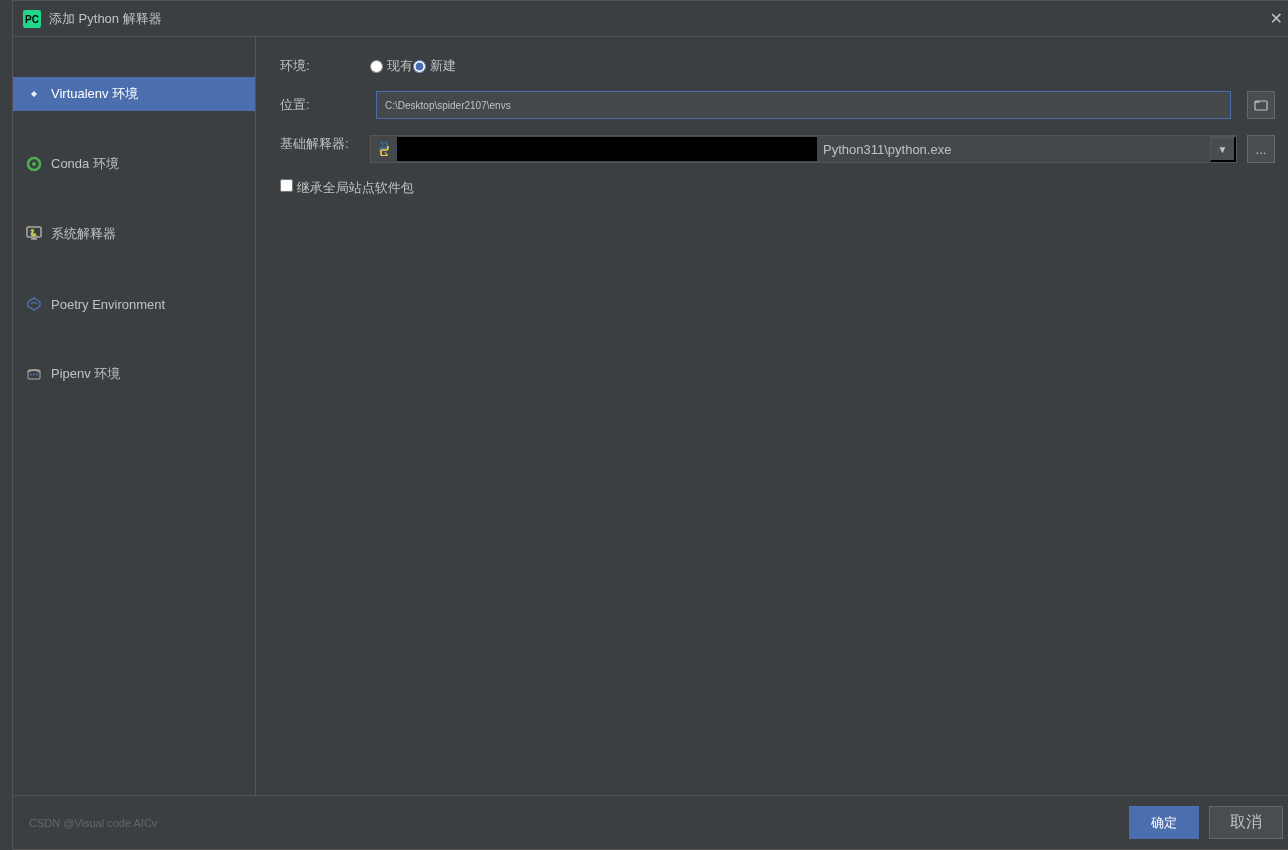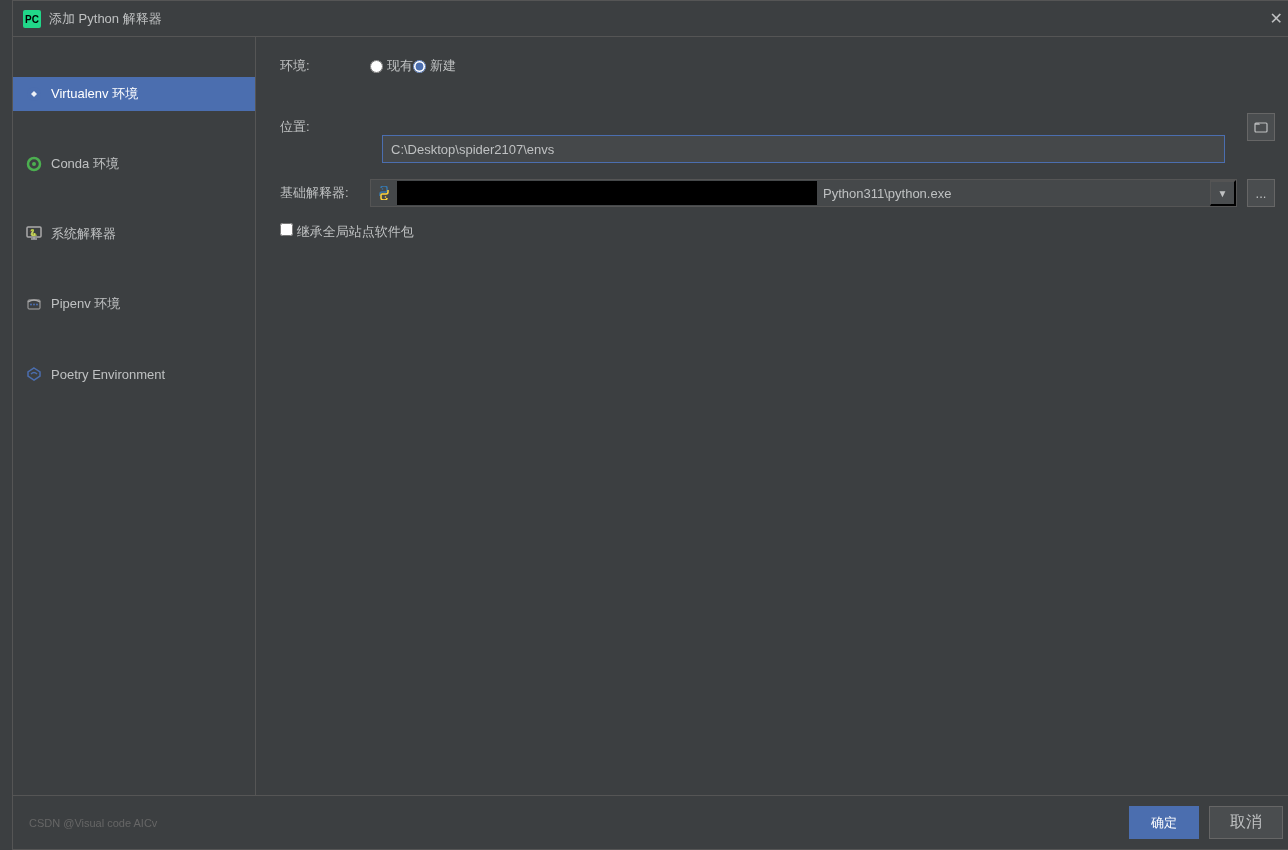--- a/index.html
+++ b/index.html
@@ -137,51 +137,50 @@
     }
 
     .radio-label {
       color: #bfc1c2;
       font-size: 13px;
     }
 
     .path-row {
       display: flex;
       align-items: center;
-      gap: 22px;
+      gap: 16px;
     }
 
     .path-input {
       flex: 1;
       background: #45484a;
       border: 1px solid #4b6eaf;
       color: #bfc1c2;
       padding: 4px 8px;
-      font-size: 13px;
+      font-size: 10px;
       height: 28px;
       outline: none;
-      margin-top: 44px;
     }
 
     .path-browse-btn {
       background: #4a4d4f;
       border: 1px solid #666;
       color: #bfc1c2;
       width: 28px;
       height: 28px;
       display: flex;
       align-items: center;
       justify-content: center;
       cursor: pointer;
       font-size: 14px;
     }
 
     .interpreter-row {
       display: flex;
-      align-items: center;
+      align-items: flex-start;
       gap: 10px;
     }
 
     .interpreter-select-wrapper {
       flex: 1;
       display: flex;
       align-items: center;
       background: #45484a;
       border: 1px solid #555;
       height: 28px;
@@ -339,43 +338,43 @@
         <span class="sidebar-item-icon">
           <svg width="16" height="16" viewBox="0 0 16 16">
             <rect x="1" y="1" width="14" height="10" rx="1" fill="none" stroke="#aaa" stroke-width="1.5"></rect>
             <line x1="5" y1="13" x2="11" y2="13" stroke="#aaa" stroke-width="1.5"></line>
             <line x1="8" y1="11" x2="8" y2="13" stroke="#aaa" stroke-width="1.5"></line>
 
             <text x="3" y="9" font-size="7" fill="#f5c518">🐍</text>
           </svg>
         </span>
         <span>系统解释器</span>
+      </div>
+
+      <div class="sidebar-item">
+        <span class="sidebar-item-icon">
+          <svg width="16" height="16" viewBox="0 0 16 16">
+            <path d="M8 2 L14 6 L14 10 L8 14 L2 10 L2 6 Z" fill="none" stroke="#4b6eaf" stroke-width="1.5"></path>
+            <path d="M5 8 Q8 5 11 8" fill="none" stroke="#4b6eaf" stroke-width="1.5"></path>
+          </svg>
+        </span>
+        <span>Poetry Environment</span>
       </div>
 
       <div class="sidebar-item">
         <span class="sidebar-item-icon">
           <svg width="16" height="16" viewBox="0 0 16 16">
             <rect x="2" y="4" width="12" height="9" rx="1" fill="#3c3f41" stroke="#aaa" stroke-width="1"></rect>
             <path d="M2 6 Q8 2 14 6" fill="none" stroke="#aaa" stroke-width="1.5"></path>
             <circle cx="5" cy="8.5" r="1" fill="#4b6eaf"></circle>
             <circle cx="8" cy="8.5" r="1" fill="#4b6eaf"></circle>
             <circle cx="11" cy="8.5" r="1" fill="#4b6eaf"></circle>
           </svg>
         </span>
         <span>Pipenv 环境</span>
-      </div>
-
-      <div class="sidebar-item">
-        <span class="sidebar-item-icon">
-          <svg width="16" height="16" viewBox="0 0 16 16">
-            <path d="M8 2 L14 6 L14 10 L8 14 L2 10 L2 6 Z" fill="none" stroke="#4b6eaf" stroke-width="1.5"></path>
-            <path d="M5 8 Q8 5 11 8" fill="none" stroke="#4b6eaf" stroke-width="1.5"></path>
-          </svg>
-        </span>
-        <span>Poetry Environment</span>
       </div>
     </div>
 
     <div class="main-content">
 
       <div class="form-row">
         <span class="form-label">环境:</span>
         <div class="radio-group">
           <label class="radio-item">
             <input type="radio" name="env-type" style="">

